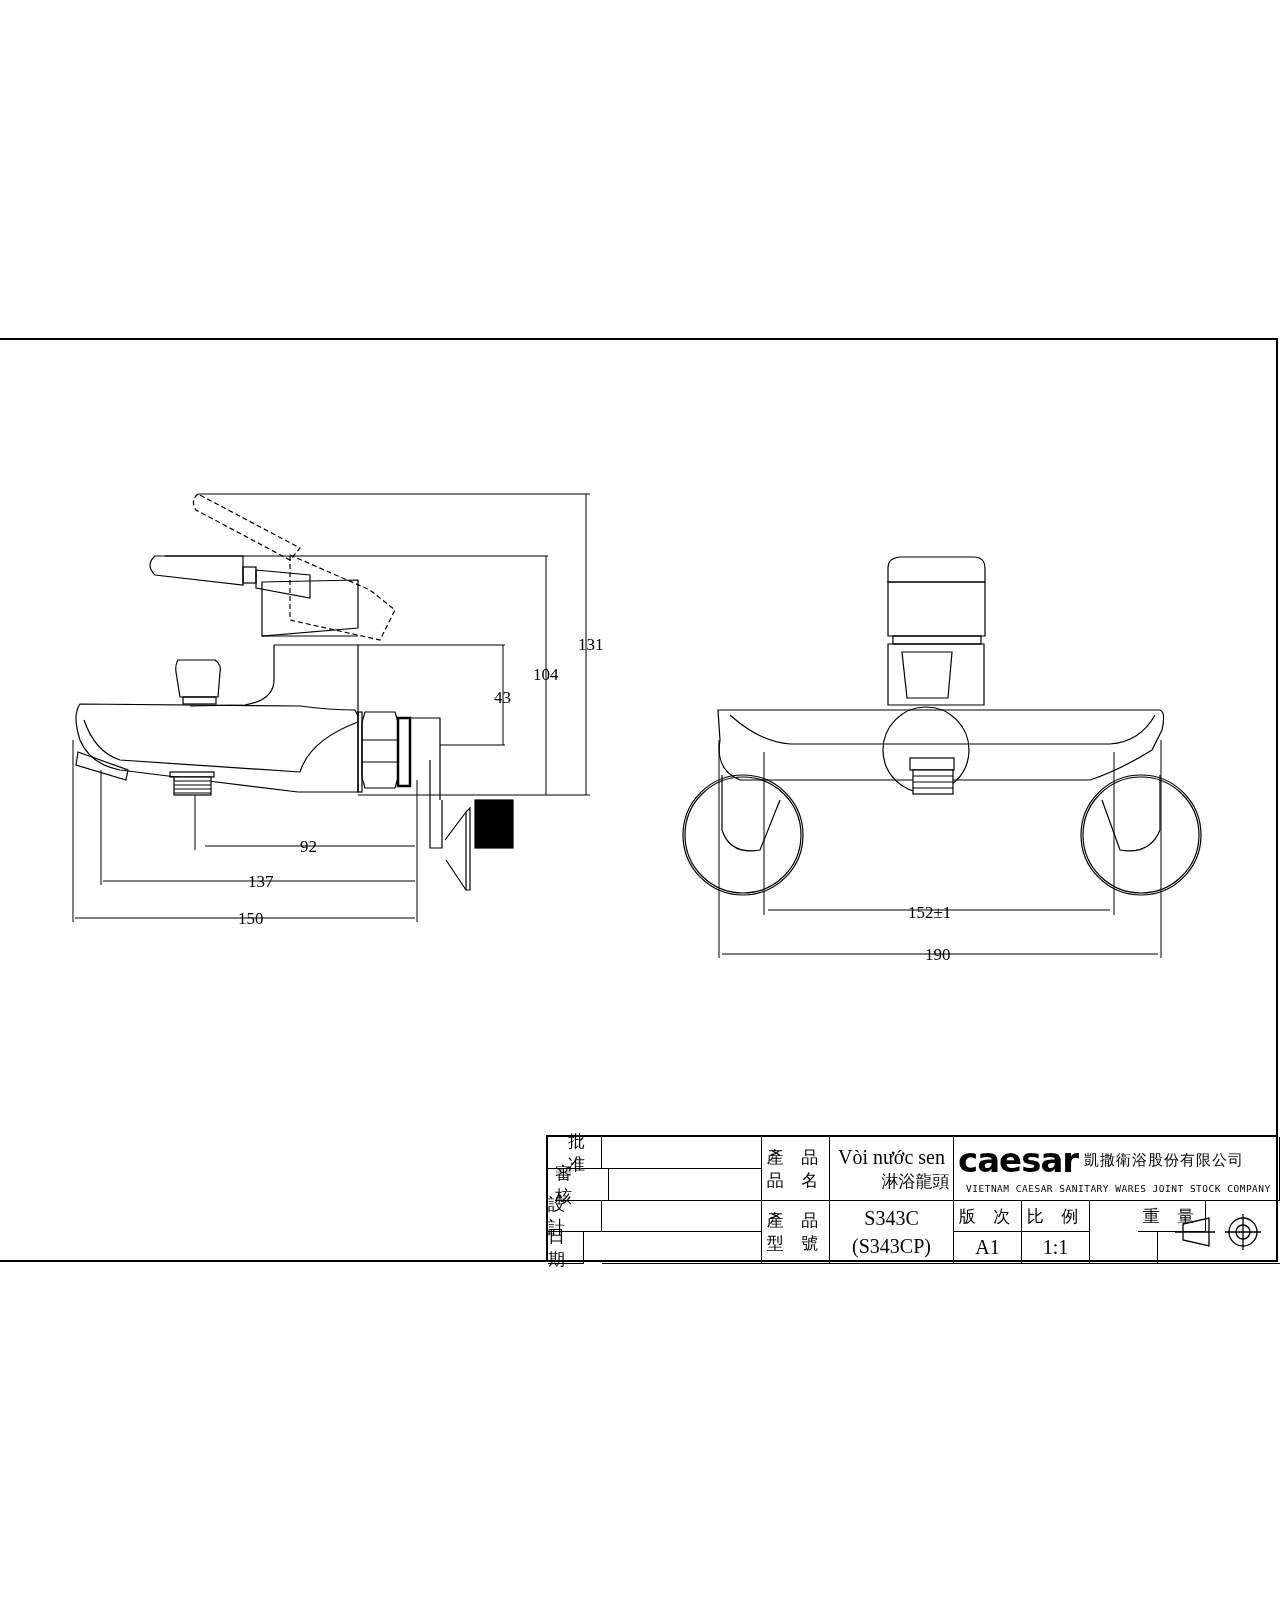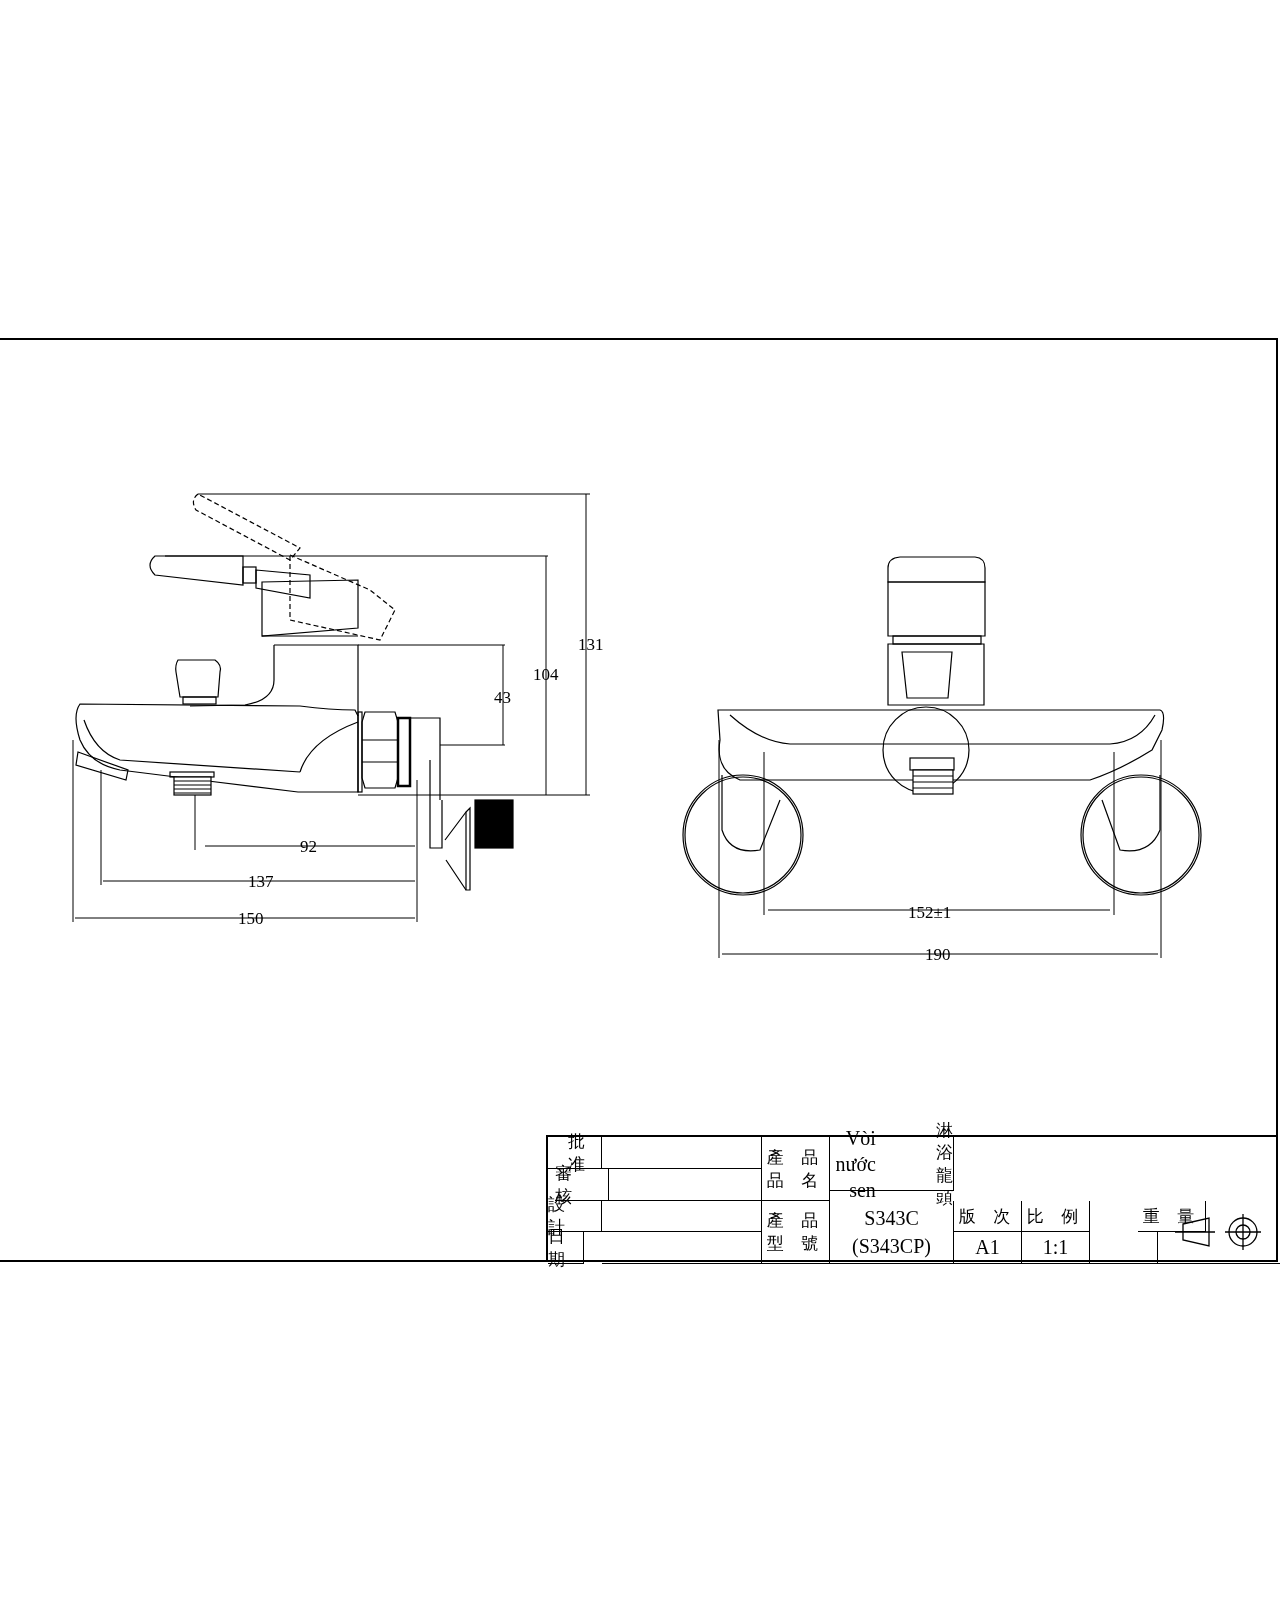--- a/index.html
+++ b/index.html
@@ -145,34 +145,41 @@
   <div class="tb-cell" style="left:54px;top:32px;width:160px;height:32px;"></div>
   <div class="tb-cell" style="left:0;top:64px;width:54px;height:31px;">設 計</div>
   <div class="tb-cell" style="left:54px;top:64px;width:160px;height:31px;"></div>
   <div class="tb-cell" style="left:0;top:95px;width:36px;height:32px;">日 期</div>
   <div class="tb-cell" style="left:54px;top:95px;width:160px;height:32px;"></div>
 
   <div class="tb-cell" style="left:214px;top:0;width:68px;height:64px;flex-direction:column;">
     <span>產 品</span>
     <span>品 名</span>
   </div>
-  <div class="tb-cell tb-serif" style="left:282px;top:0;width:124px;height:54px;flex-direction:row;line-height:1.3;text-align:right;">
+  <div class="tb-cell tb-serif" style="left:282px;top:0;width:124px;height:64px;flex-direction:column;line-height:1.3;">
     <span>Vòi nước sen</span>
     <span style="font-family:'DejaVu Sans',sans-serif;font-size:17px;margin-left:48px;">淋浴龍頭</span>
   </div>
 
   <div class="tb-cell" style="left:214px;top:64px;width:68px;height:63px;flex-direction:column;">
     <span>產 品</span>
     <span>型 號</span>
   </div>
   <div class="tb-cell tb-serif" style="left:282px;top:64px;width:124px;height:63px;flex-direction:column;line-height:1.4;text-align:right;">
     <span>S343C</span>
     <span>(S343CP)</span>
   </div>
 
+  <div class="tb-cell" style="left:406px;top:0;width:326px;height:64px;flex-direction:column;align-items:flex-start;padding-left:4px;letter-spacing:0;">
+    <div style="display:flex;align-items:center;gap:6px;">
+      <span class="logo">caesar</span>
+      <span class="company-cn">凱撒衛浴股份有限公司</span>
+    </div>
+    <span class="company-en" style="margin-top:6px;margin-left:8px;">VIETNAM CAESAR SANITARY WARES JOINT STOCK COMPANY</span>
+  </div>
 
   <div class="tb-cell" style="left:406px;top:64px;width:68px;height:31px;text-align:right;">版 次</div>
   <div class="tb-cell" style="left:474px;top:64px;width:68px;height:31px;">比 例</div>
   <div class="tb-cell" style="left:542px;top:64px;width:68px;height:31px;margin-left:48px;">重 量</div>
   <div class="tb-cell tb-serif" style="left:406px;top:95px;width:68px;height:32px;">A1</div>
   <div class="tb-cell tb-serif" style="left:474px;top:95px;width:68px;height:32px;">1:1</div>
   <div class="tb-cell tb-serif" style="left:542px;top:95px;width:68px;height:32px;"></div>
 
   <div class="tb-cell" style="left:610px;top:64px;width:122px;height:63px;border-right:none;">
     <svg width="100" height="44" viewBox="0 0 100 44" fill="none" stroke="#000" stroke-width="1.3">

